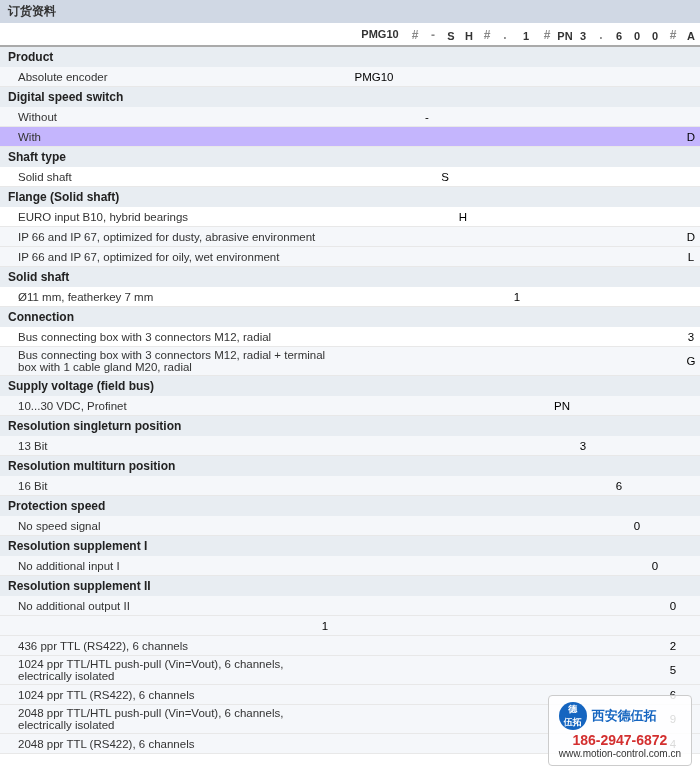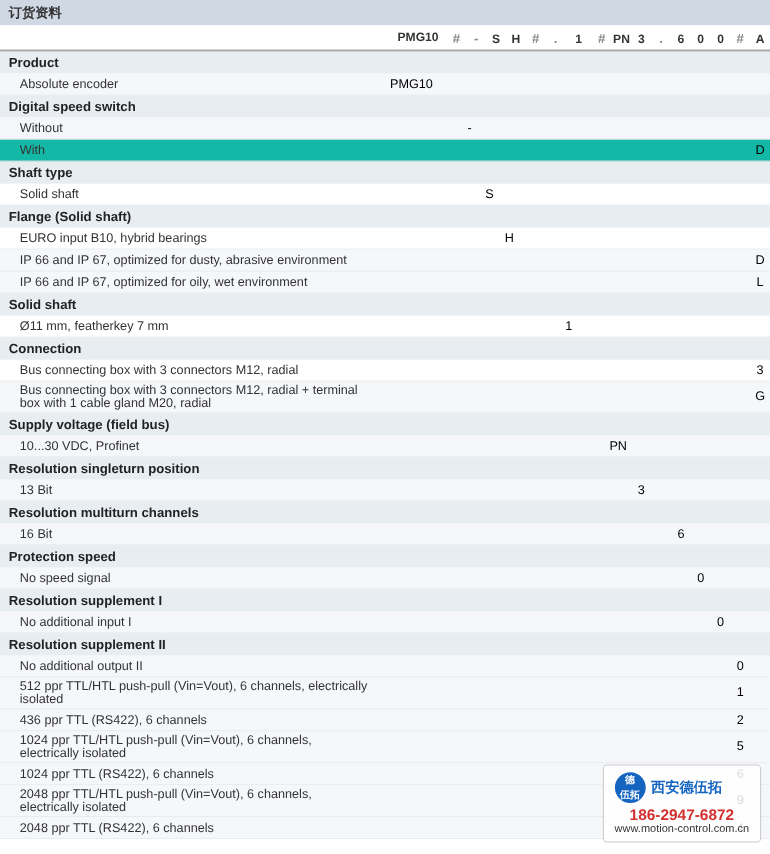--- a/index.html
+++ b/index.html
@@ -197,21 +197,21 @@
         <span style="width: 24px; min-width: 24px; text-align: center; font-size: 11.5px; padding: 2px 1px;"></span>
         <span style="width: 18px; min-width: 18px; text-align: center; font-size: 11.5px; padding: 2px 1px;"></span>
         <span style="width: 18px; min-width: 18px; text-align: center; font-size: 11.5px; padding: 2px 1px;"></span>
         <span style="width: 18px; min-width: 18px; text-align: center; font-size: 11.5px; padding: 2px 1px;"></span>
         <span style="width: 18px; min-width: 18px; text-align: center; font-size: 11.5px; padding: 2px 1px;"></span>
         <span style="width: 18px; min-width: 18px; text-align: center; font-size: 11.5px; padding: 2px 1px;"></span>
         <span style="width: 18px; min-width: 18px; text-align: center; font-size: 11.5px; padding: 2px 1px;"></span>
         <span style="width: 18px; min-width: 18px; text-align: center; font-size: 11.5px; padding: 2px 1px;"></span>
       </div>
     </div>
-    <div class="row" style="background: #14b8a6;">
+    <div class="row" style="background: #c4b5fd;">
       <div class="row-label">With</div>
       <div style="display: flex; align-items: center;">
         <span style="width: 52px; min-width: 52px; text-align: center; font-size: 11.5px; padding: 2px 1px;"></span>
         <span style="width: 18px; min-width: 18px; text-align: center; font-size: 11.5px; padding: 2px 1px;"></span>
         <span style="width: 18px; min-width: 18px; text-align: center; font-size: 11.5px; padding: 2px 1px;"></span>
         <span style="width: 18px; min-width: 18px; text-align: center; font-size: 11.5px; padding: 2px 1px;"></span>
         <span style="width: 18px; min-width: 18px; text-align: center; font-size: 11.5px; padding: 2px 1px;"></span>
         <span style="width: 18px; min-width: 18px; text-align: center; font-size: 11.5px; padding: 2px 1px;"></span>
         <span style="width: 18px; min-width: 18px; text-align: center; font-size: 11.5px; padding: 2px 1px;"></span>
         <span style="width: 18px; min-width: 18px; text-align: center; font-size: 11.5px; padding: 2px 1px;"></span>
@@ -423,21 +423,21 @@
         <span style="width: 24px; min-width: 24px; text-align: center; font-size: 11.5px; padding: 2px 1px;"></span>
         <span style="width: 18px; min-width: 18px; text-align: center; font-size: 11.5px; padding: 2px 1px;">3</span>
         <span style="width: 18px; min-width: 18px; text-align: center; font-size: 11.5px; padding: 2px 1px;"></span>
         <span style="width: 18px; min-width: 18px; text-align: center; font-size: 11.5px; padding: 2px 1px;"></span>
         <span style="width: 18px; min-width: 18px; text-align: center; font-size: 11.5px; padding: 2px 1px;"></span>
         <span style="width: 18px; min-width: 18px; text-align: center; font-size: 11.5px; padding: 2px 1px;"></span>
         <span style="width: 18px; min-width: 18px; text-align: center; font-size: 11.5px; padding: 2px 1px;"></span>
         <span style="width: 18px; min-width: 18px; text-align: center; font-size: 11.5px; padding: 2px 1px;"></span>
       </div>
     </div>
-    <div class="section-header">Resolution multiturn channels</div>
+    <div class="section-header">Resolution multiturn position</div>
     <div class="row">
       <div class="row-label">16 Bit</div>
       <div style="display: flex; align-items: center;">
         <span style="width: 52px; min-width: 52px; text-align: center; font-size: 11.5px; padding: 2px 1px;"></span>
         <span style="width: 18px; min-width: 18px; text-align: center; font-size: 11.5px; padding: 2px 1px;"></span>
         <span style="width: 18px; min-width: 18px; text-align: center; font-size: 11.5px; padding: 2px 1px;"></span>
         <span style="width: 18px; min-width: 18px; text-align: center; font-size: 11.5px; padding: 2px 1px;"></span>
         <span style="width: 18px; min-width: 18px; text-align: center; font-size: 11.5px; padding: 2px 1px;"></span>
         <span style="width: 18px; min-width: 18px; text-align: center; font-size: 11.5px; padding: 2px 1px;"></span>
         <span style="width: 18px; min-width: 18px; text-align: center; font-size: 11.5px; padding: 2px 1px;"></span>
@@ -516,21 +516,20 @@
         <span style="width: 18px; min-width: 18px; text-align: center; font-size: 11.5px; padding: 2px 1px;"></span>
         <span style="width: 18px; min-width: 18px; text-align: center; font-size: 11.5px; padding: 2px 1px;"></span>
         <span style="width: 18px; min-width: 18px; text-align: center; font-size: 11.5px; padding: 2px 1px;"></span>
         <span style="width: 18px; min-width: 18px; text-align: center; font-size: 11.5px; padding: 2px 1px;"></span>
         <span style="width: 18px; min-width: 18px; text-align: center; font-size: 11.5px; padding: 2px 1px;"></span>
         <span style="width: 18px; min-width: 18px; text-align: center; font-size: 11.5px; padding: 2px 1px;">0</span>
         <span style="width: 18px; min-width: 18px; text-align: center; font-size: 11.5px; padding: 2px 1px;"></span>
       </div>
     </div>
     <div class="row" style="background: rgb(245, 247, 250);">
-      <div class="row-label">512 ppr TTL/HTL push-pull (Vin=Vout), 6 channels, electrically isolated</div>
       <div style="display: flex; align-items: center;">
         <span style="width: 52px; min-width: 52px; text-align: center; font-size: 11.5px; padding: 2px 1px;"></span>
         <span style="width: 18px; min-width: 18px; text-align: center; font-size: 11.5px; padding: 2px 1px;"></span>
         <span style="width: 18px; min-width: 18px; text-align: center; font-size: 11.5px; padding: 2px 1px;"></span>
         <span style="width: 18px; min-width: 18px; text-align: center; font-size: 11.5px; padding: 2px 1px;"></span>
         <span style="width: 18px; min-width: 18px; text-align: center; font-size: 11.5px; padding: 2px 1px;"></span>
         <span style="width: 18px; min-width: 18px; text-align: center; font-size: 11.5px; padding: 2px 1px;"></span>
         <span style="width: 18px; min-width: 18px; text-align: center; font-size: 11.5px; padding: 2px 1px;"></span>
         <span style="width: 18px; min-width: 18px; text-align: center; font-size: 11.5px; padding: 2px 1px;"></span>
         <span style="width: 24px; min-width: 24px; text-align: center; font-size: 11.5px; padding: 2px 1px;"></span>

